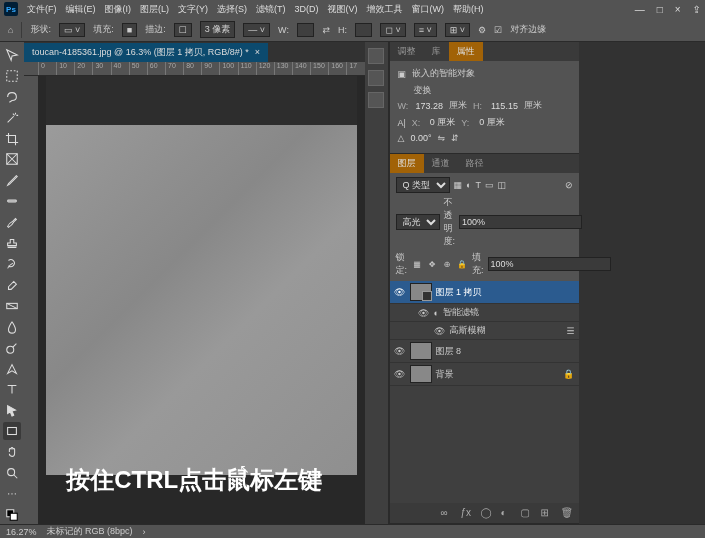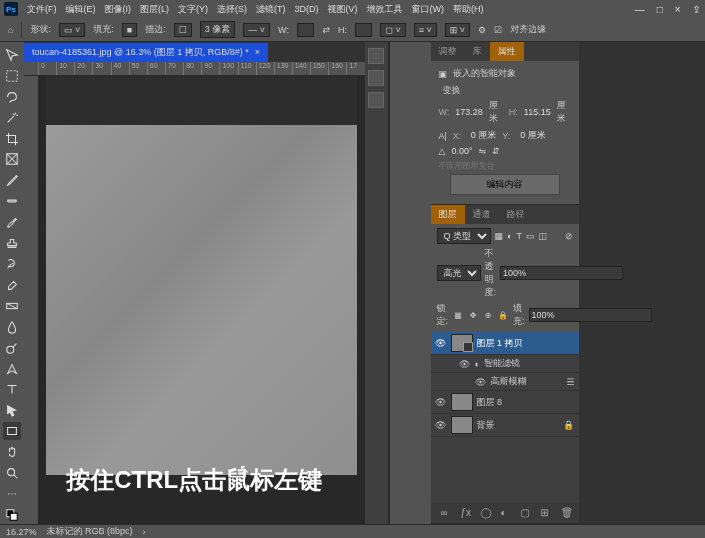--- a/index.html
+++ b/index.html
@@ -10,32 +10,32 @@
 .optionsbar { height: 24px; background: #535353; display: flex; align-items: center; padding: 0 8px; gap: 8px; font-size: 9px; border-bottom: 1px solid #2a2a2a; }
 .optionsbar .sel { background: #3f3f3f; padding: 1px 4px; border: 1px solid #222; }
 .optionsbar .sep { width: 1px; height: 16px; background: #3a3a3a; }
 .workspace { display: flex; height: calc(100% - 42px - 14px); }
 .toolbar { width: 24px; background: #535353; display: flex; flex-direction: column; align-items: center; padding-top: 4px; gap: 3px; }
 .toolbar .tool { width: 18px; height: 18px; display: flex; align-items: center; justify-content: center; border-radius: 2px; cursor: pointer; }
 .toolbar .tool.active { background: #3a3a3a; }
 .toolbar svg { width: 14px; height: 14px; stroke: #ddd; fill: none; stroke-width: 1.2; }
 .center { flex: 1; background: #282828; display: flex; flex-direction: column; position: relative; }
 .tabbar { height: 20px; display: flex; align-items: center; background: #323232; }
-.tab { background: #1d4ed8; padding: 3px 8px; font-size: 9px; color: #ddd; display: flex; gap: 6px; align-items: center; }
+.tab { background: #0c4a6e; padding: 3px 8px; font-size: 9px; color: #ddd; display: flex; gap: 6px; align-items: center; }
 .tab .close { cursor: pointer; }
 .ruler-h { height: 14px; background: #535353; border-bottom: 1px solid #2a2a2a; display: flex; padding-left: 14px; position: relative; overflow: hidden; }
 .ruler-h span { flex: 1; font-size: 7px; color: #aaa; border-left: 1px solid #777; padding-left: 2px; }
 .canvas-area { flex: 1; display: flex; }
 .ruler-v { width: 14px; background: #535353; }
 .canvas-wrap { flex: 1; background: #282828; display: flex; align-items: center; justify-content: center; overflow: hidden; padding: 0 8px; }
 .canvas-img { width: 100%; height: 78%; background: linear-gradient(135deg, #9b9b9b 0%, #888 40%, #999 60%, #8f8f8f 100%); position: relative; }
 .canvas-black-top { position: absolute; top: -15%; left: 0; right: 0; height: 15%; background: #2d2d2d; }
 .overlay-text { position: absolute; bottom: 28px; left: 50%; transform: translateX(-50%); font-size: 24px; font-weight: bold; color: #fff; white-space: nowrap; }
 .cursor { position: absolute; bottom: 48px; right: 115px; font-size: 12px; color: #fff; }
-.rightpanels { width: 190px; background: #535353; display: flex; flex-direction: column; border-left: 1px solid #2a2a2a; padding-left: 41px; }
+.rightpanels { width: 190px; background: #535353; display: flex; flex-direction: column; border-left: 1px solid #2a2a2a; }
 .panel-dock { width: 24px; background: #3f3f3f; display: flex; flex-direction: column; gap: 6px; padding: 6px 0; align-items: center; border-right: 1px solid #2a2a2a; }
 .right-inner { display: flex; flex: 1; }
 .panel-dock .dicon { width: 16px; height: 16px; background: #555; border: 1px solid #666; }
 .panel { border-bottom: 1px solid #2a2a2a; }
 .panel-tabs { display: flex; background: #3a3a3a; font-size: 9px; }
 .panel-tabs .ptab { padding: 3px 8px; cursor: pointer; color: #999; }
 .panel-tabs .ptab.active { background: #a16207; color: #ddd; }
 .panel-body { padding: 6px 8px; font-size: 9px; color: #ccc; }
 .props-row { display: flex; align-items: center; gap: 6px; margin-bottom: 4px; }
 .props-row label { color: #aaa; width: 12px; }
@@ -51,21 +51,21 @@
 .layer { display: flex; align-items: center; gap: 4px; padding: 2px 4px; border-bottom: 1px solid #333; font-size: 9px; }
 .layer.active { background: #2b5b8f; color: #fff; }
 .layer .eye { width: 12px; text-align: center; cursor: pointer; }
 .layer .thumb { width: 22px; height: 18px; background: #888; border: 1px solid #222; }
 .layer .thumb.smart { position: relative; }
 .layer .thumb.smart::after { content: ""; position: absolute; right: -1px; bottom: -1px; width: 8px; height: 8px; background: #333; border: 1px solid #999; }
 .layer.indent { padding-left: 28px; }
 .layer-foot { height: 20px; background: #3a3a3a; display: flex; align-items: center; justify-content: flex-end; gap: 8px; padding: 0 6px; }
 .layer-foot span { width: 12px; height: 12px; color: #aaa; font-size: 10px; cursor: pointer; }
 .statusbar { height: 14px; background: #535353; display: flex; align-items: center; padding: 0 6px; gap: 10px; font-size: 9px; border-top: 1px solid #2a2a2a; }
-.section-label { font-size: 9px; color: #ccc; margin: 4px 4px 2px; }
+.section-label { font-size: 9px; color: #ccc; margin: 4px 16px 2px; }
 .link-text { color: #6aa9e0; cursor: pointer; }
 </style>
 </head>
 <body>
 
 <div class="menubar">
   <div class="logo">Ps</div>
   <span>文件(F)</span>
   <span>编辑(E)</span>
   <span>图像(I)</span>
@@ -302,22 +302,20 @@
             <span class="val">0 厘米</span>
             <label>Y:</label>
             <span class="val">0 厘米</span>
           </div>
           <div class="props-row">
             <span>△</span>
             <span class="val">0.00°</span>
             <span>⇋</span>
             <span>⇵</span>
           </div>
-          <div style="color:#777;font-size:8px">不应用图层复合</div>
-          <button class="prop-btn">编辑内容</button>
         </div>
       </div>
 
       <div class="panel layers-panel">
         <div class="panel-tabs">
           <div class="ptab active">图层</div>
           <div class="ptab">通道</div>
           <div class="ptab">路径</div>
         </div>
         <div class="layers-opts">

